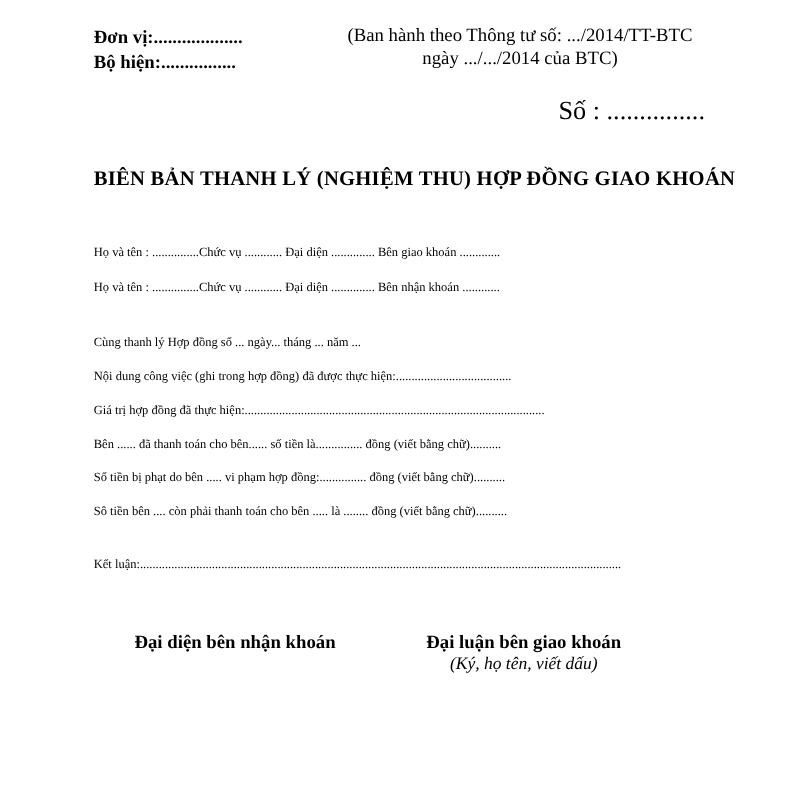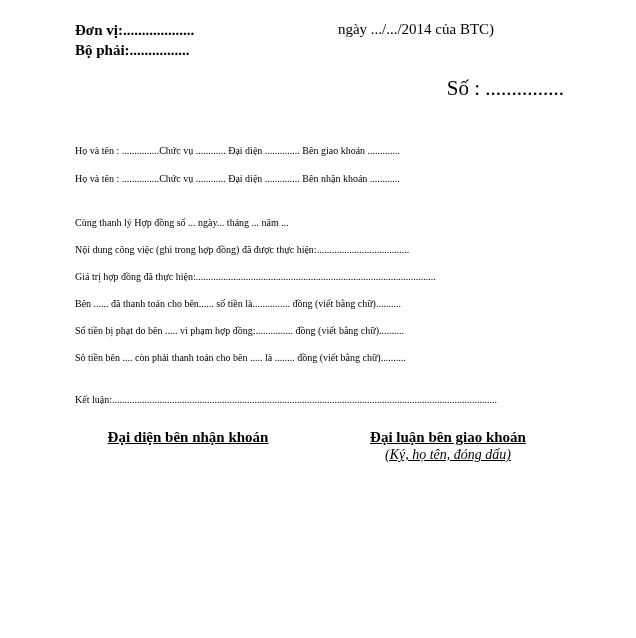--- a/index.html
+++ b/index.html
@@ -20,45 +20,47 @@
   .form-number { font-weight: bold; font-size: 16px; line-height: 19px; }
   .doc-number { text-align: right; font-size: 21px; margin-top: 16px; padding-right: 2px; }
   .title-block { text-align: center; margin-top: 32px; }
   .main-title { font-weight: bold; font-size: 16.5px; letter-spacing: 0.2px; white-space: nowrap; }
   .date-line { font-size: 15px; margin-top: 3px; }
   .parties { margin-top: 36px; }
   .line { font-size: 10px; line-height: 28px; white-space: nowrap; overflow: hidden; }
   .body-lines { margin-top: 16px; }
   .body-lines .line { line-height: 27px; }
   .conclusion { margin-top: 15px; }
-  .signatures { display: flex; justify-content: space-between; margin-top: 15px; text-decoration: underline; }
+  .signatures { display: flex; justify-content: flex-start; margin-top: 40px; }
   .sig { text-align: center; }
   .sig-left { width: 226px; }
   .sig-right { width: 236px; }
   .sig-title { font-weight: bold; font-size: 15px; }
   .sig-note { font-style: italic; font-size: 14px; margin-top: 1px; }
 </style>
 </head>
 <body>
 
 <div class="page">
 
   <div class="header">
     <div class="header-left">
       <div>Đơn vị:...................</div>
-      <div>Bộ phải:................</div>
+      <div>Bộ hiện:................</div>
     </div>
     <div class="header-right">
+      <div>(Ban hành theo Thông tư số: .../2014/TT-BTC</div>
       <div>ngày .../.../2014 của BTC)</div>
     </div>
   </div>
 
   <div class="doc-number">Số : ...............</div>
 
   <div class="title-block">
+    <div class="main-title">BIÊN BẢN THANH LÝ (NGHIỆM THU) HỢP ĐỒNG GIAO KHOÁN</div>
   </div>
 
   <div class="parties">
     <div class="line">Họ và tên : ...............Chức vụ ............ Đại diện .............. Bên giao khoán .............</div>
     <div class="line">Họ và tên : ...............Chức vụ ............ Đại diện .............. Bên nhận khoán ............</div>
   </div>
 
   <div class="body-lines">
     <div class="line">Cùng thanh lý Hợp đồng số ... ngày... tháng ... năm ...</div>
     <div class="line">Nội dung công việc (ghi trong hợp đồng) đã được thực hiện:.....................................</div>
@@ -69,17 +71,17 @@
   </div>
 
   <div class="line conclusion">Kết luận:..........................................................................................................................................................</div>
 
   <div class="signatures">
     <div class="sig sig-left">
       <div class="sig-title">Đại diện bên nhận khoán</div>
     </div>
     <div class="sig sig-right">
       <div class="sig-title">Đại luận bên giao khoán</div>
-      <div class="sig-note">(Ký, họ tên, đóng dấu)</div>
+      <div class="sig-note">(Ký, họ tên, viết dấu)</div>
     </div>
   </div>
 
 </div>
 
 </body></html>

